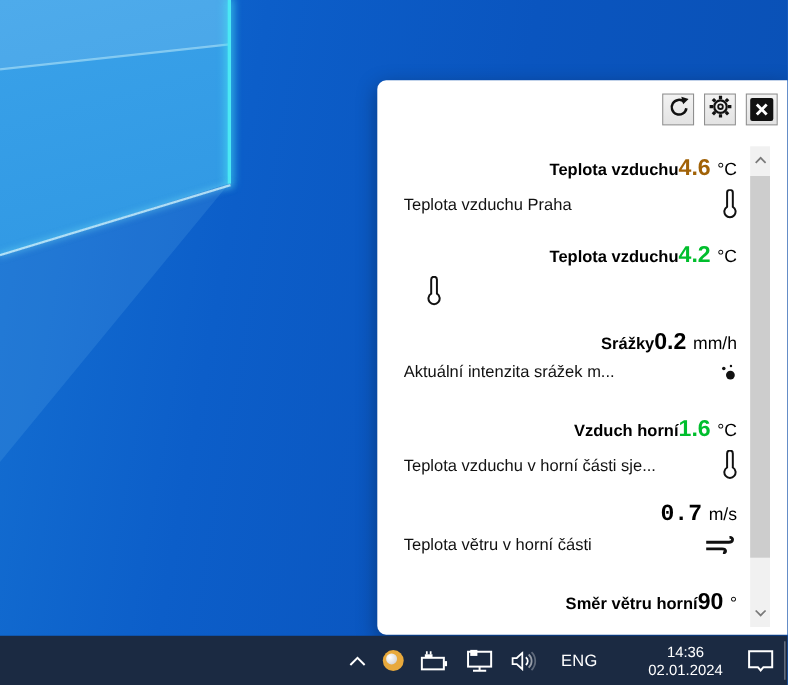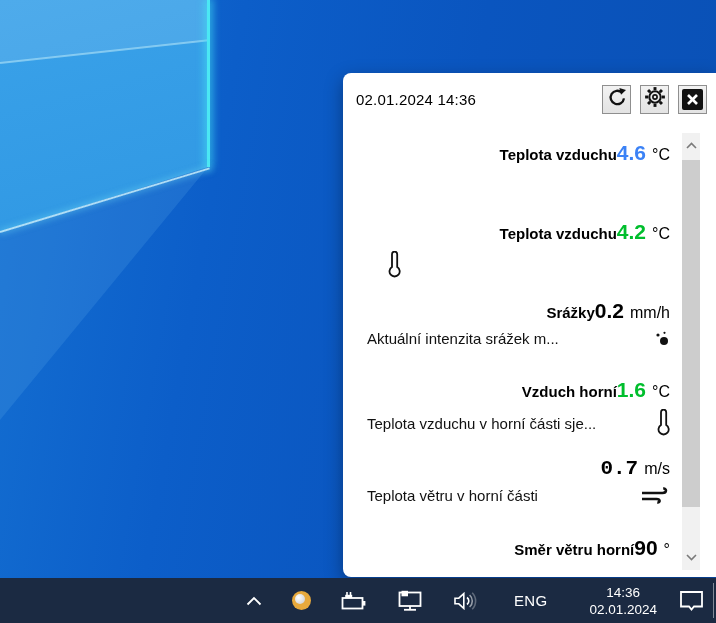--- a/index.html
+++ b/index.html
@@ -76,49 +76,48 @@
   .scrollbar { position:absolute; right:16px; top:60px; bottom:7px; width:18px;
     background:#f1f1f1; }
   .sb-btn { position:absolute; left:0; width:18px; height:25px; display:flex;
     align-items:center; justify-content:center; color:#777; }
   .sb-up { top:0; } .sb-down { bottom:0; }
   .sb-thumb { position:absolute; left:0; top:27px; width:18px; height:347px; background:#cdcdcd; }
 
   
   .taskbar { position:absolute; left:0; right:0; bottom:0; height:45px;
     background:#1b2a42; display:flex; align-items:center; color:#fff; }
-  .tray { margin-left:auto; display:flex; align-items:center; gap:30px; padding-right:10px; }
+  .tray { margin-left:auto; display:flex; align-items:center; gap:15px; padding-right:10px; }
   .tray-app-circle { width:19px; height:19px; border-radius:50%; background:#e8a93c;
     position:relative; }
   .tray-app-circle::after { content:""; position:absolute; left:3px; top:3px;
     width:10px; height:10px; border-radius:50%;
     background:radial-gradient(circle at 35% 35%, #ffffff 0%, #d9d9d9 70%, #bdbdbd 100%); }
   .tray-lang { font-size:15px; color:#fff; letter-spacing:.3px; padding:0 4px; }
-  .tray-clock { text-align:center; font-size:13.5px; line-height:17px; padding:0 12px 0 8px; }
+  .tray-clock { text-align:center; font-size:13.5px; line-height:17px; padding:0 12px 0 8px;margin-left:19px; }
   .action-center { margin-right:12px; display:flex; }
   .show-desktop { position:absolute; right:2px; top:5px; bottom:5px; width:1.5px;
     background:rgba(255,255,255,.45); }
   .tray svg, .action-center svg { display:block; }
 </style>
 </head>
 <body>
 
 <div class="desktop">
   <div class="wp-pane"></div>
   <div class="wp-pane-top"></div>
   <div class="wp-wedge"></div>
   <div class="wp-divline"></div>
   <div class="wp-vline"></div>
   <div class="wp-dline"></div>
 </div>
 
 <div class="panel">
 
   <div class="panel-header">
-    <span class="header-datetime">02.01.2024 14:36</span>
     <div class="header-buttons">
       <div class="hbtn" title="">
         <span>
           <svg width="22" height="22" viewBox="0 0 24 24">
             <path d="M17.4 7.2 A7.3 7.3 0 1 0 19.6 13.5" fill="none" stroke="#111" stroke-width="2.5"></path>
             <polygon points="14.6,2.2 21.8,4.4 16.4,9.6" fill="#111"></polygon>
           </svg>
         </span>
       </div>
       <div class="hbtn">
@@ -150,22 +149,31 @@
         </span>
       </div>
     </div>
   </div>
 
   <div class="sensor-list">
   <div class="sensor-row">
     <div class="row-main">
       <span class="sensor-title">Teplota vzduchu</span>
       <span class="sensor-value-wrap">
-        <span class="sensor-value" style="color: #3b82f6;">4.6</span>
+        <span class="sensor-value" style="color: #a16207;">4.6</span>
         <span class="sensor-unit">°C</span>
+      </span>
+    </div>
+    <div class="row-sub">
+      <span class="sensor-subtitle">Teplota vzduchu Praha</span>
+      <span class="sensor-icon show-thermometer">
+        <svg class="ic-thermometer" width="13" height="28" viewBox="0 0 13 28">
+          <path d="M4 3.2 a2.6 2.6 0 0 1 5.2 0 V16 a5.1 5.1 0 1 1 -5.2 0 Z" fill="none" stroke="#111" stroke-width="1.8"></path>
+        </svg>
+
       </span>
     </div>
   </div>
 
   <div class="sensor-row">
     <div class="row-main">
       <span class="sensor-title">Teplota vzduchu</span>
       <span class="sensor-value-wrap">
         <span class="sensor-value" style="color: rgb(0, 190, 45);">4.2</span>
         <span class="sensor-unit">°C</span>

